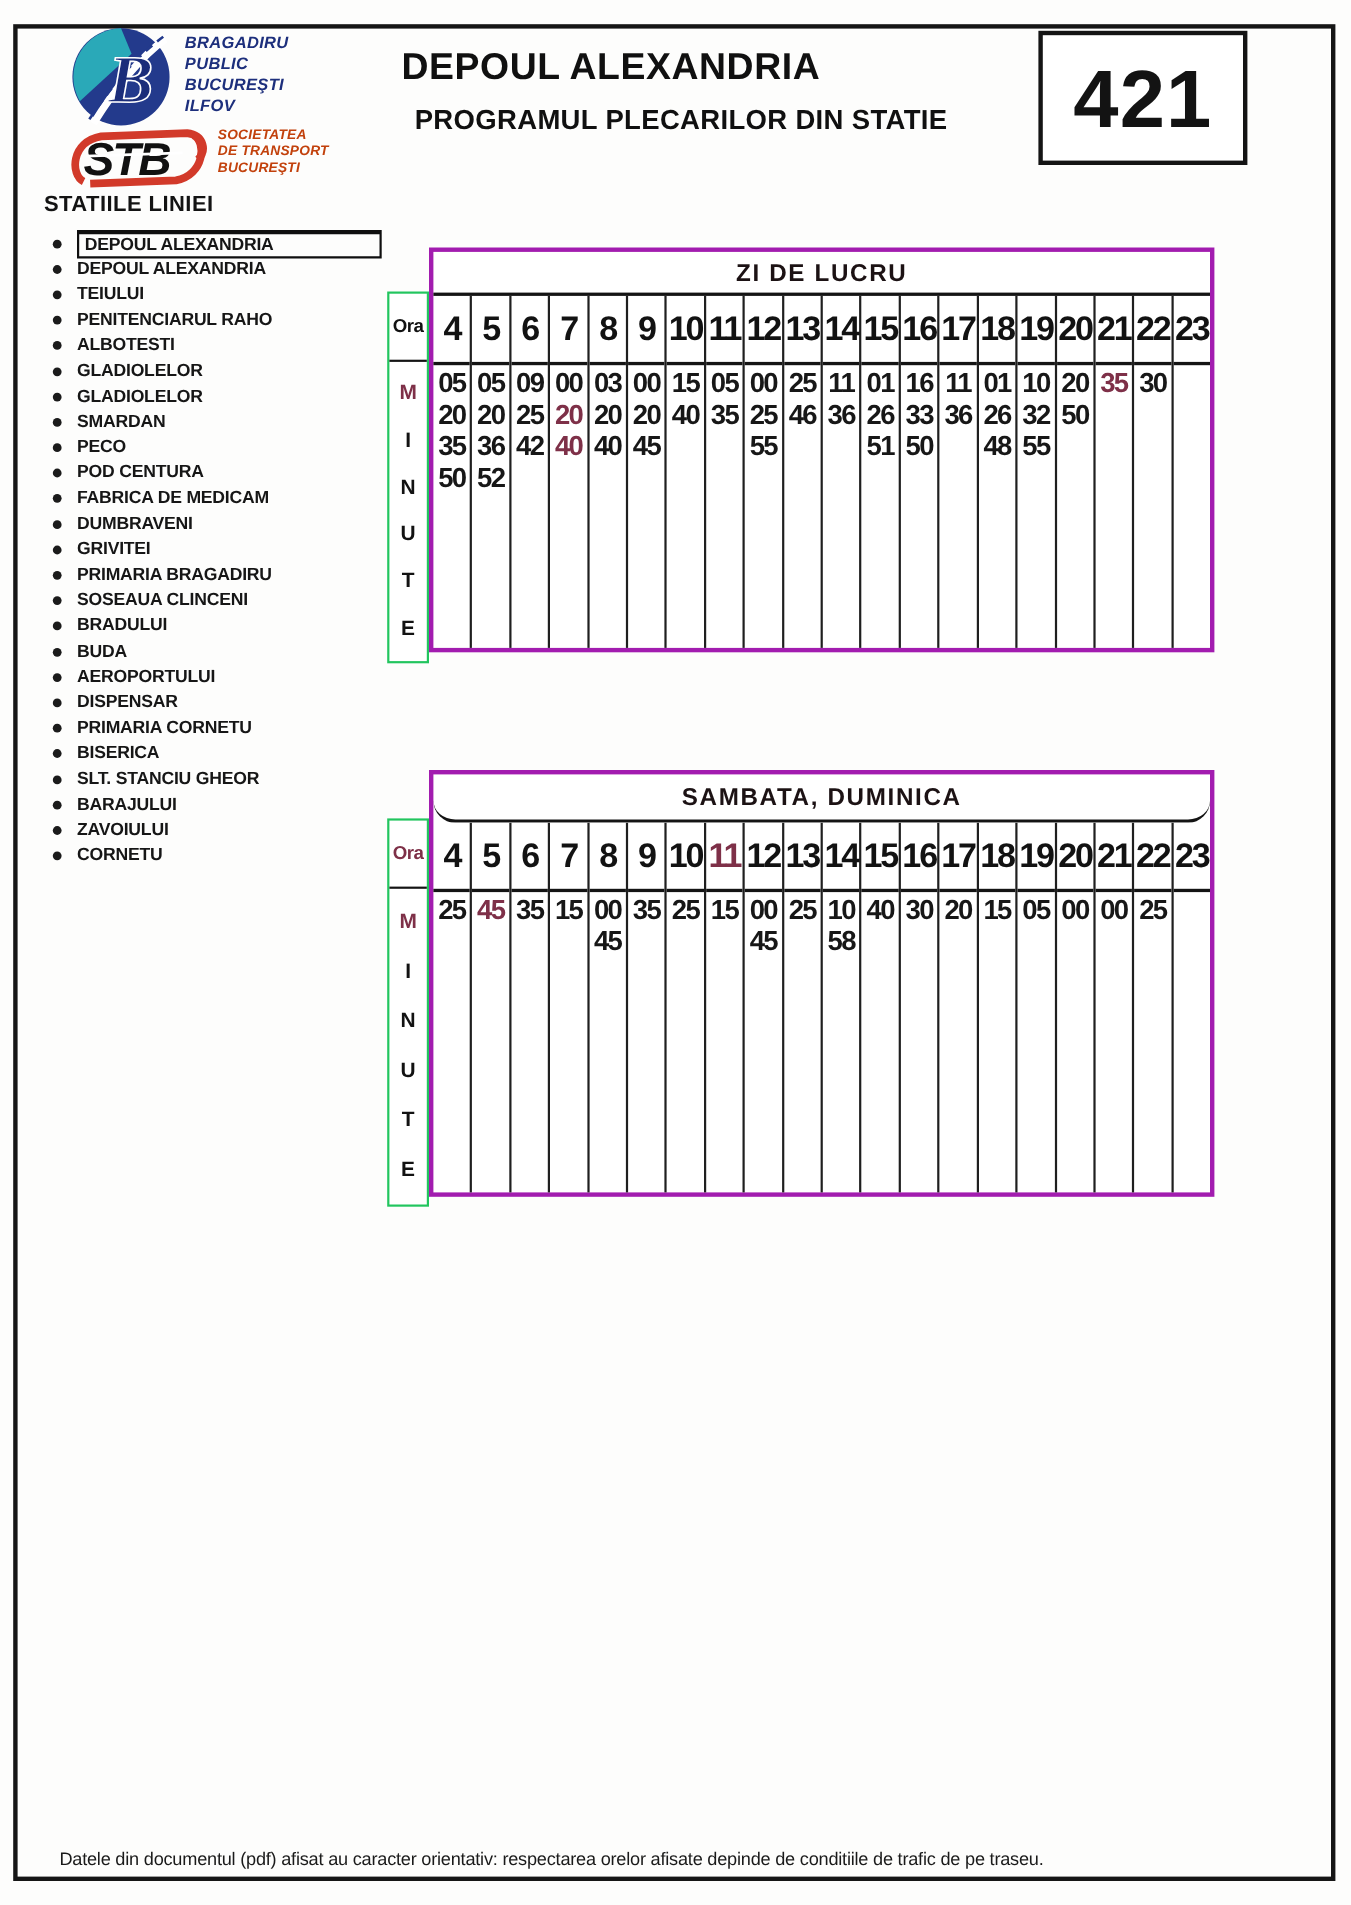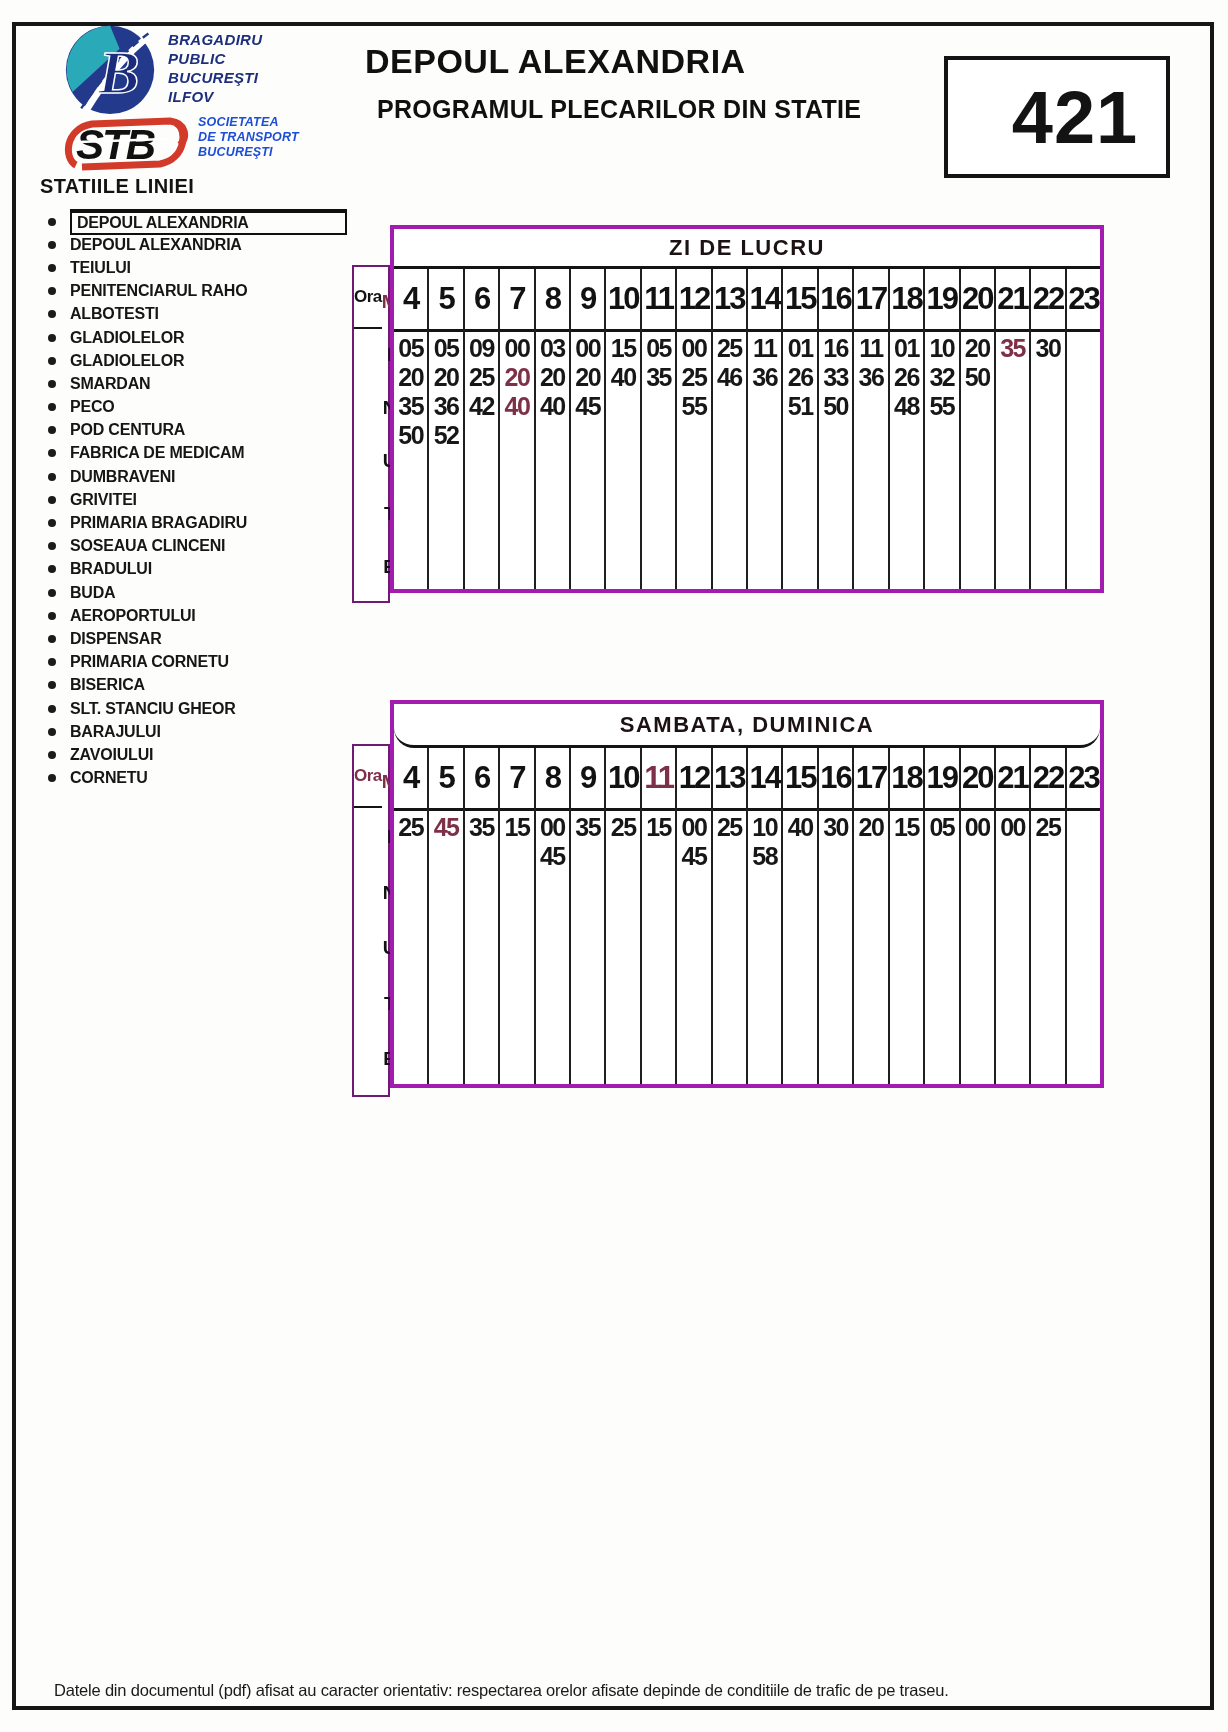--- a/index.html
+++ b/index.html
@@ -10,46 +10,46 @@
   .page-border{
     position:absolute;left:12px;right:14px;top:22px;bottom:22px;
     border:4px solid #161616;pointer-events:none;
   }
   
   .logo-tpbi{position:absolute;left:62px;top:20px;display:flex;align-items:flex-start;}
   .tpbi-text{margin-left:10px;margin-top:10px;font-style:italic;font-weight:700;
     font-size:15px;line-height:19px;color:#1d2f7c;letter-spacing:.3px;}
   .logo-stb{position:absolute;left:62px;top:115px;display:flex;}
   .stb-text{margin-left:8px;font-style:italic;font-weight:700;font-size:12.5px;
-    line-height:15px;color:#1d4ed8;letter-spacing:.2px;}
+    line-height:15px;color:#c2410c;letter-spacing:.2px;}
   .titles{position:absolute;left:365px;top:42px;width:560px;}
   .main-title{font-size:34px;font-weight:800;letter-spacing:.5px;margin:0 0 14px 0;color:#101010;}
   .subtitle{font-size:22px;font-weight:400;color:#181818;margin:0 0 14px 0;}
   .subtitle .dest{margin-left:34px;}
   .subtitle2{font-size:25px;font-weight:800;letter-spacing:.3px;margin:12px;color:#101010;}
   .route-box{
-    position:absolute;left:944px;top:56px;width:182px;height:114px;
-    border:4px solid #141414;background:#fff;display:flex;align-items:center;justify-content:center;padding-left:36px;
+    position:absolute;left:944px;top:28px;width:182px;height:114px;
+    border:4px solid #141414;background:#fff;display:flex;align-items:center;justify-content:center;
   }
   .route-box span{font-size:74px;font-weight:800;letter-spacing:1px;color:#131313;}
   
   .stations-heading{position:absolute;left:40px;top:175px;font-size:20px;font-weight:800;
     letter-spacing:.4px;color:#131313;}
   .station-list{position:absolute;left:44px;top:210px;width:305px;list-style:none;margin:0;padding:0;}
   .station-item{display:flex;align-items:center;height:23.2px;}
   .station-dot{width:8px;height:8px;border-radius:50%;background:#1b1b1b;margin:0 14px 0 4px;flex:0 0 8px;}
   .station-label{font-size:16px;font-weight:700;letter-spacing:-.2px;color:#161616;white-space:nowrap;}
   .station-item.boxed .station-label{
     flex:1;border:2px solid #0f0f0f;border-top-width:4px;padding:1px 4px 1px 5px;margin-right:2px;}
   
   .tt{position:absolute;display:flex;align-items:flex-start;}
   #tt1{left:352px;top:225px;}
   #tt2{left:352px;top:700px;}
-  .tt-label-col{width:34px;border:2px solid #701a75;background:#fff;
-    display:flex;flex-direction:row;flex:0 0 34px;}
+  .tt-label-col{width:34px;border:2px solid #22c55e;background:#fff;
+    display:flex;flex-direction:column;flex:0 0 34px;}
   #tt1 .tt-label-col{height:334px;margin-top:40px;}
   #tt2 .tt-label-col{height:349px;margin-top:44px;}
   .tt-ora{height:60px;border-bottom:2px solid #141414;display:flex;align-items:center;
     justify-content:center;font-size:17px;font-weight:700;letter-spacing:-.5px;}
   .tt-letters{flex:1;display:flex;flex-direction:column;justify-content:space-around;
     align-items:center;font-size:19px;font-weight:700;padding:8px 0;}
   .tt-box{width:706px;border:4px solid #a21caf;background:#fff;display:flex;flex-direction:column;}
   #tt1 .tt-box{height:360px;}
   #tt2 .tt-box{height:380px;}
   .tt-title{border-bottom:3px solid #141414;display:flex;align-items:center;justify-content:center;

